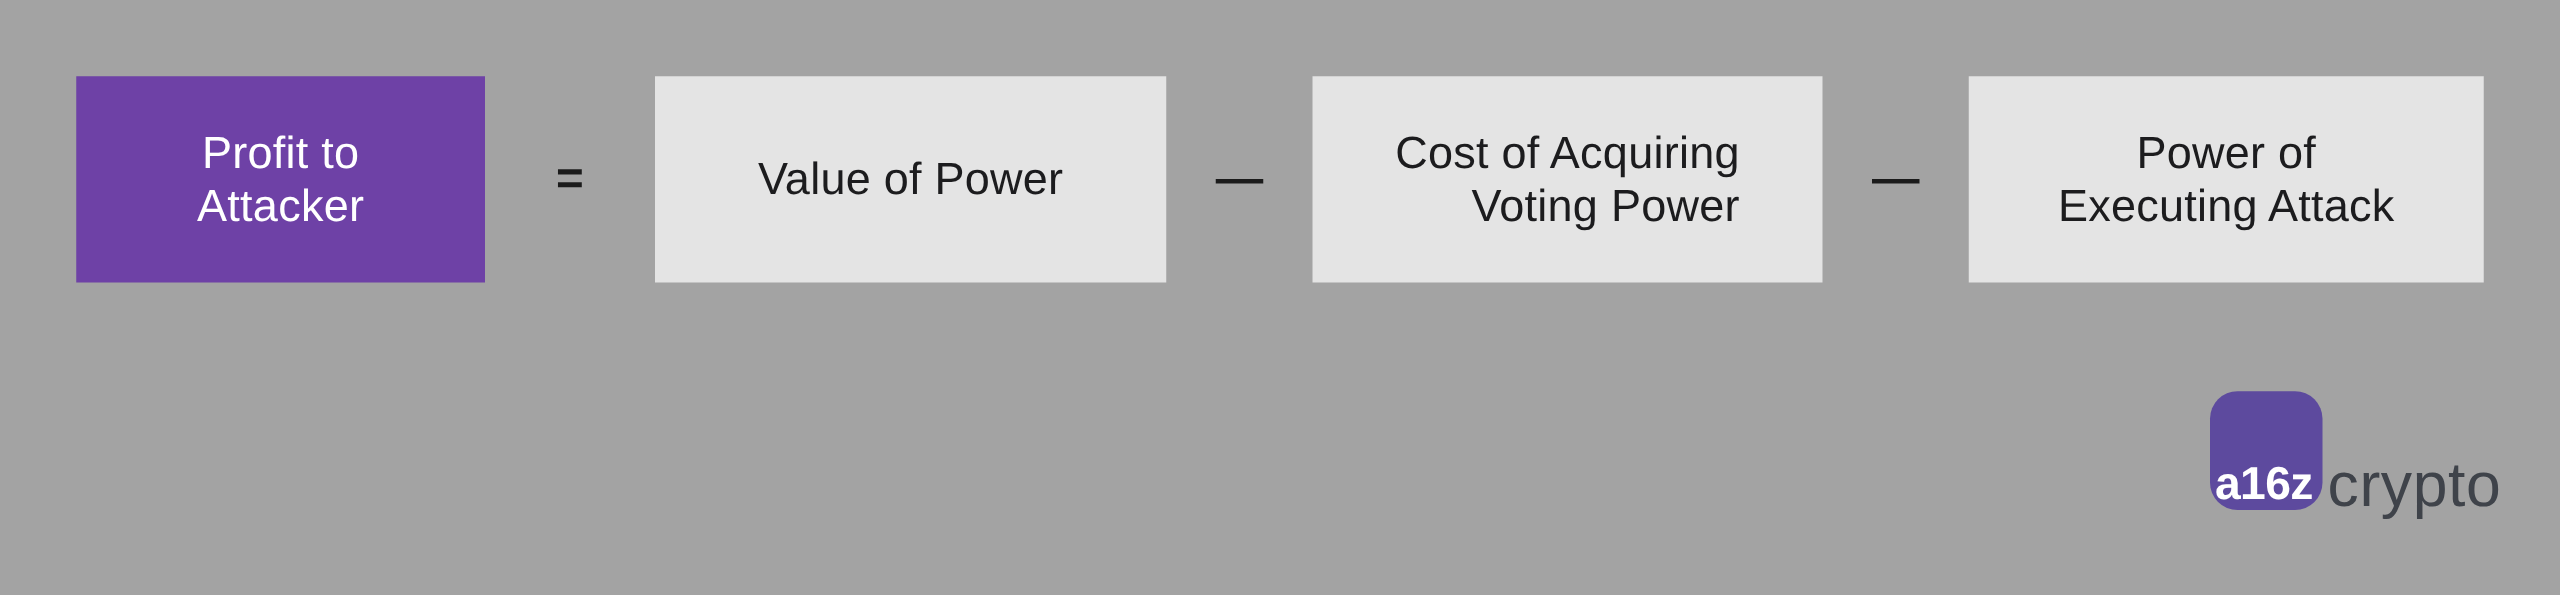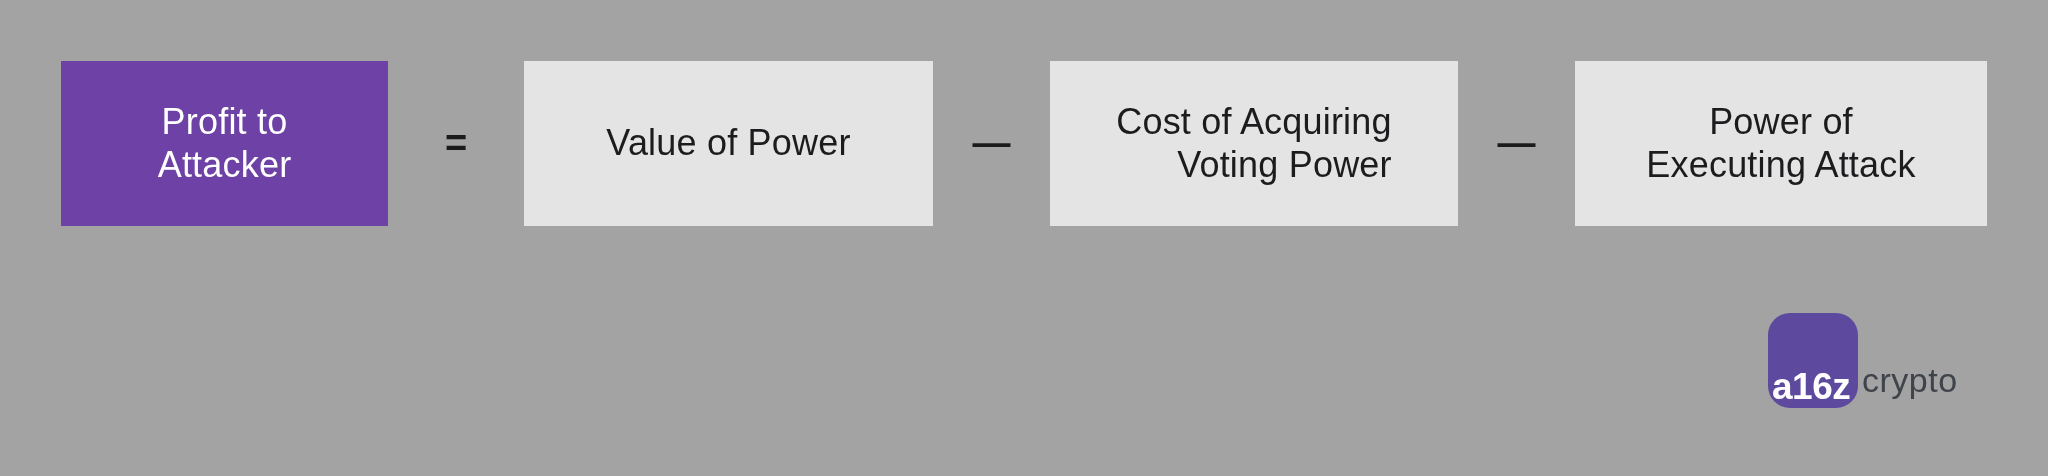--- a/index.html
+++ b/index.html
@@ -72,21 +72,21 @@
     color: #ffffff;
     font-size: 37px;
     font-weight: 700;
     letter-spacing: -0.5px;
     line-height: 1;
   }
   .logo-wordmark {
     position: absolute;
     left: 1862px;
     top: 363px;
-    font-size: 34px;
+    font-size: 50px;
     line-height: 1;
     font-weight: 400;
     color: #3f434a;
     letter-spacing: 0.5px;
   }
 </style>
 </head>
 <body>
 
 <div class="stage">

